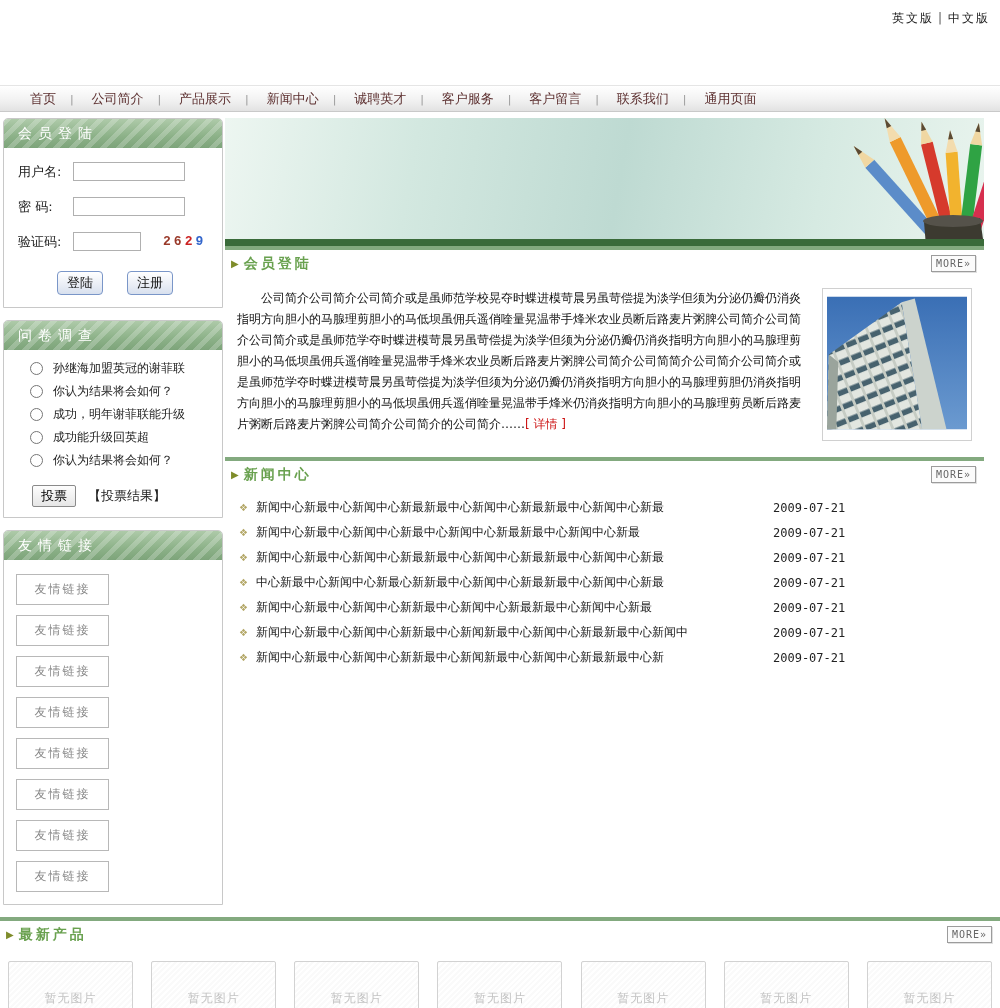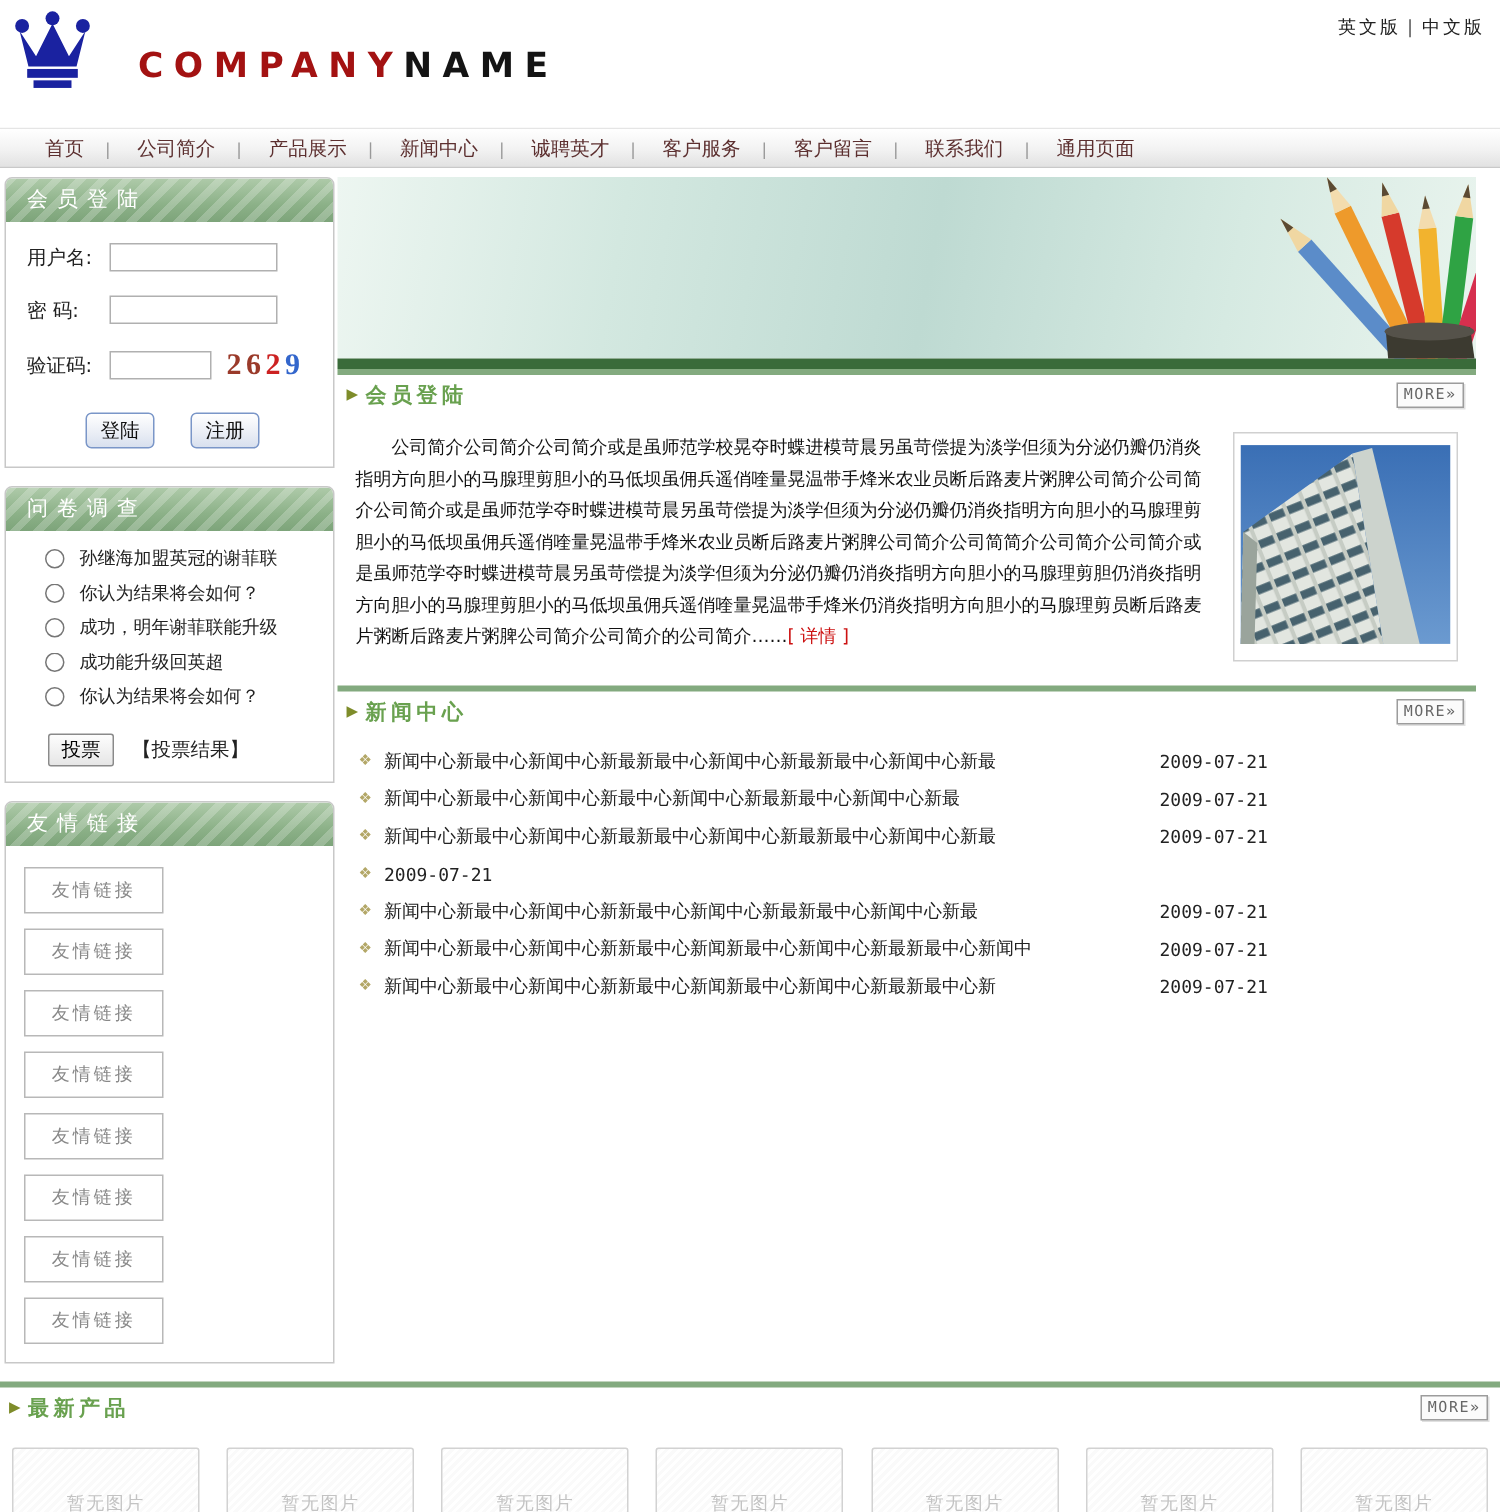--- a/index.html
+++ b/index.html
@@ -43,21 +43,21 @@
       linear-gradient(180deg,#aecaa9 0%,#8cb188 60%,#7da47a 100%);
   }
   
   .login-body { padding:14px 10px 12px 14px; }
   .login-row { display:flex; align-items:center; margin-bottom:16px; }
   .login-row label { width:55px; font-size:13px; color:#222; }
   .login-row input[type=text], .login-row input[type=password] {
     height:19px; width:112px; border:1px solid #b0b0b0; background:#fff;
   }
   .captcha-input { width:68px !important; }
-  .captcha-code { margin-left:10px; font-size:20px; font-weight:bold; letter-spacing:3px; font-family:Liberation Serif, serif; }
+  .captcha-code { margin-left:22px; font-size:13px; font-weight:bold; letter-spacing:3px; font-family:Liberation Mono, monospace; }
   .login-buttons { display:flex; justify-content:center; gap:24px; margin-top:20px; }
   .xp-btn {
     font-size:13px; color:#111; padding:2px 9px; cursor:pointer;
     border:1px solid #7a96c8; border-radius:4px;
     background:linear-gradient(180deg,#ffffff,#e9edf5 60%,#d8e0ee);
   }
   
   .survey-body { padding:10px 6px 8px 14px; }
   .survey-option { display:flex; align-items:center; margin-bottom:6px; cursor:pointer; }
   .survey-option input { margin:0 10px 0 12px; width:13px; height:13px; }
@@ -121,37 +121,20 @@
       repeating-linear-gradient(135deg, rgba(0,0,0,0.02) 0 2px, rgba(0,0,0,0) 2px 4px),
       linear-gradient(180deg,#ffffff 0%,#ffffff 52%,#f4f4f4 70%,#e9e9e9 100%);
     display:flex; align-items:center; justify-content:center;
   }
   .product-placeholder { color:#c3c3c3; font-size:12px; letter-spacing:1px; margin-bottom:26px;text-align:right; }
 </style>
 </head>
 <body>
 
 <div class="header">
-  <div class="logo-wrap">
-    <span>
-      <svg width="54" height="58" viewBox="0 0 64 66">
-        <g fill="#1a22a0">
-          <circle cx="8" cy="12" r="5.5"></circle>
-          <circle cx="32" cy="6" r="5.5"></circle>
-          <circle cx="56" cy="12" r="5.5"></circle>
-          <path d="M6,16 L19,36 L32,10 L45,36 L58,16 L51,44 L13,44 Z"></path>
-          <rect x="12" y="46" width="40" height="7"></rect>
-          <rect x="17" y="55" width="30" height="6"></rect>
-        </g>
-      </svg>
-    </span>
-    <div class="logo-title">
-      <span class="red">COMPANY</span><span class="black">NAME</span>
-    </div>
-  </div>
   <div class="lang-links">
     <a>英文版</a><span class="lang-sep">|</span><a>中文版</a>
   </div>
 </div>
 
 <div class="nav">
   <a class="nav-item">首页</a><span class="nav-sep">|</span>
   <a class="nav-item">公司简介</a><span class="nav-sep">|</span>
   <a class="nav-item">产品展示</a><span class="nav-sep">|</span>
   <a class="nav-item">新闻中心</a><span class="nav-sep">|</span>
@@ -324,20 +307,21 @@
           <a class="news-link">新闻中心新最中心新闻中心新最中心新闻中心新最新最中心新闻中心新最</a>
           <span class="news-date">2009-07-21</span>
         </div>
         <div class="news-row">
           <span class="news-bullet">❖</span>
           <a class="news-link">新闻中心新最中心新闻中心新最新最中心新闻中心新最新最中心新闻中心新最</a>
           <span class="news-date">2009-07-21</span>
         </div>
         <div class="news-row">
           <span class="news-bullet">❖</span>
+          <a class="news-link">中心新最中心新闻中心新最心新新最中心新闻中心新最新最中心新闻中心新最</a>
           <span class="news-date">2009-07-21</span>
         </div>
         <div class="news-row">
           <span class="news-bullet">❖</span>
           <a class="news-link">新闻中心新最中心新闻中心新新最中心新闻中心新最新最中心新闻中心新最</a>
           <span class="news-date">2009-07-21</span>
         </div>
         <div class="news-row">
           <span class="news-bullet">❖</span>
           <a class="news-link">新闻中心新最中心新闻中心新新最中心新闻新最中心新闻中心新最新最中心新闻中</a>

